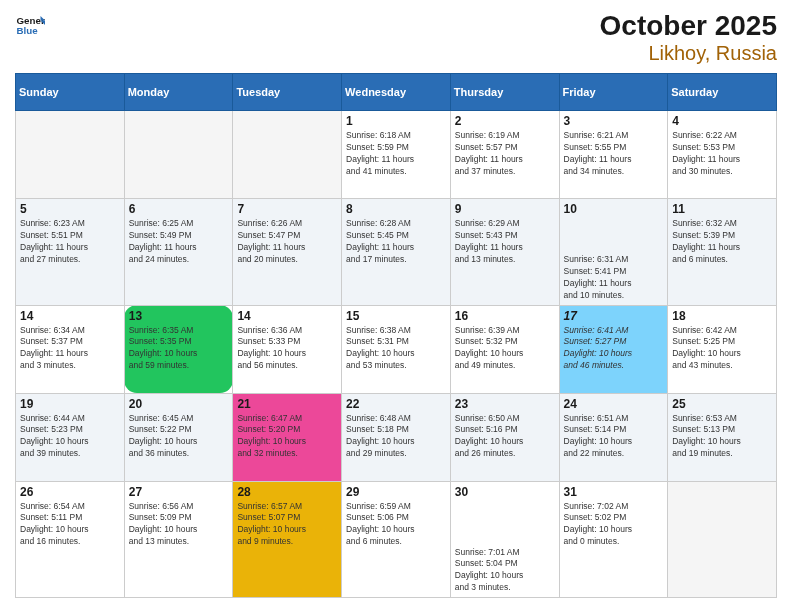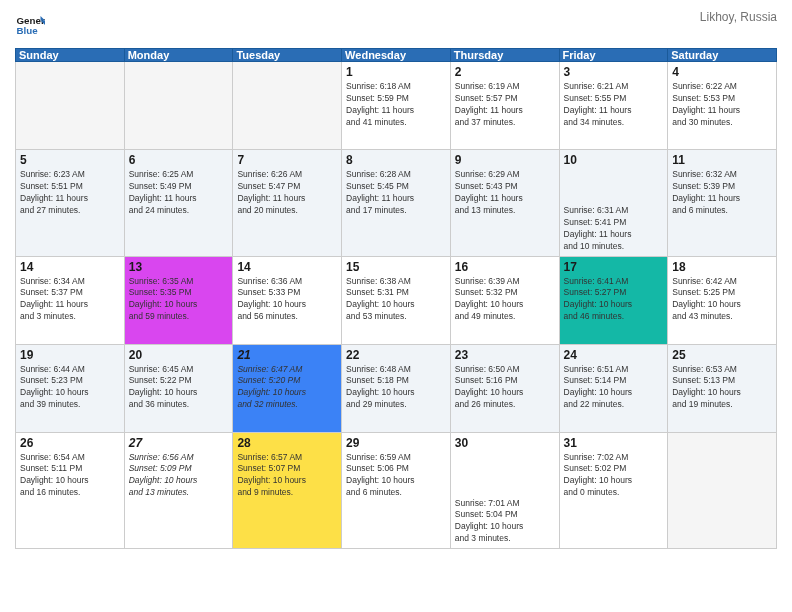--- a/index.html
+++ b/index.html
@@ -33,34 +33,34 @@
     }
     .title-section {
       text-align: right;
     }
     .month-title {
       font-size: 28px;
       font-weight: bold;
       color: #1a1a1a;
     }
     .location {
-      font-size: 12px;
-      color: #737373;
+      font-size: 20px;
+      color: #a16207;
     }
     .calendar {
       width: 100%;
       border-collapse: collapse;
       table-layout: fixed;
     }
     .calendar th {
       background: #2a6db5;
       color: #fff;
       font-size: 11px;
       font-weight: bold;
-      padding: 0 3px;
+      padding: 12px 3px;
       text-align: left;
       border: 1px solid #1a5a9a;
     }
     .calendar td {
       border: 1px solid #ccc;
       vertical-align: top;
       padding: 3px 4px;
       font-size: 9px;
       color: #333;
       height: 88px;
@@ -88,20 +88,21 @@
   <div class="header">
     <div class="logo">
       <svg class="logo-icon" viewBox="0 0 40 40">
         <text x="2" y="18" font-size="13" font-weight="bold" fill="#1a1a1a">General</text>
         <text x="2" y="32" font-size="13" font-weight="bold" fill="#2a6db5">Blue</text>
         <polygon points="34,8 40,14 34,14" fill="#2a6db5"></polygon>
         <polygon points="34,14 40,14 40,20" fill="#2a6db5"></polygon>
       </svg>
     </div>
     <div class="title-section">
+      <div class="month-title">October 2025</div>
       <div class="location">Likhoy, Russia</div>
     </div>
   </div>
 
   <table class="calendar">
     <thead>
       <tr>
       <th>Sunday</th>
           <th>Monday</th>
           <th>Tuesday</th>
@@ -197,21 +198,21 @@
           </td>
         </tr>
         <tr>
           <td style="background: rgb(255, 255, 255);">
             <div class="day-number">14</div>
             <div class="day-info" style="white-space: pre-line;">Sunrise: 6:34 AM
 Sunset: 5:37 PM
 Daylight: 11 hours
 and 3 minutes.</div>
           </td>
-          <td style="background: #d946ef;">
+          <td style="background: #22c55e; border-radius: 13px;">
             <div class="day-number">13</div>
             <div class="day-info" style="white-space: pre-line;">Sunrise: 6:35 AM
 Sunset: 5:35 PM
 Daylight: 10 hours
 and 59 minutes.</div>
           </td>
           <td style="background: rgb(255, 255, 255);">
             <div class="day-number">14</div>
             <div class="day-info" style="white-space: pre-line;">Sunrise: 6:36 AM
 Sunset: 5:33 PM
@@ -225,21 +226,21 @@
 Daylight: 10 hours
 and 53 minutes.</div>
           </td>
           <td style="background: rgb(255, 255, 255);">
             <div class="day-number">16</div>
             <div class="day-info" style="white-space: pre-line;">Sunrise: 6:39 AM
 Sunset: 5:32 PM
 Daylight: 10 hours
 and 49 minutes.</div>
           </td>
-          <td style="background: #14b8a6;">
+          <td style="background: #7dd3fc; font-style: italic;">
             <div class="day-number">17</div>
             <div class="day-info" style="white-space: pre-line;">Sunrise: 6:41 AM
 Sunset: 5:27 PM
 Daylight: 10 hours
 and 46 minutes.</div>
           </td>
           <td style="background: rgb(255, 255, 255);">
             <div class="day-number">18</div>
             <div class="day-info" style="white-space: pre-line;">Sunrise: 6:42 AM
 Sunset: 5:25 PM
@@ -255,21 +256,21 @@
 Daylight: 10 hours
 and 39 minutes.</div>
           </td>
           <td style="background: rgb(240, 244, 248);">
             <div class="day-number">20</div>
             <div class="day-info" style="white-space: pre-line;">Sunrise: 6:45 AM
 Sunset: 5:22 PM
 Daylight: 10 hours
 and 36 minutes.</div>
           </td>
-          <td style="background: #3b82f6; font-style: italic;">
+          <td style="background: #ec4899;">
             <div class="day-number">21</div>
             <div class="day-info" style="white-space: pre-line;">Sunrise: 6:47 AM
 Sunset: 5:20 PM
 Daylight: 10 hours
 and 32 minutes.</div>
           </td>
           <td style="background: rgb(240, 244, 248);">
             <div class="day-number">22</div>
             <div class="day-info" style="white-space: pre-line;">Sunrise: 6:48 AM
 Sunset: 5:18 PM
@@ -299,28 +300,28 @@
           </td>
         </tr>
         <tr>
           <td style="background: rgb(255, 255, 255);">
             <div class="day-number">26</div>
             <div class="day-info" style="white-space: pre-line;">Sunrise: 6:54 AM
 Sunset: 5:11 PM
 Daylight: 10 hours
 and 16 minutes.</div>
           </td>
-          <td style="background: rgb(255, 255, 255); font-style: italic;">
+          <td style="background: rgb(255, 255, 255);">
             <div class="day-number">27</div>
             <div class="day-info" style="white-space: pre-line;">Sunrise: 6:56 AM
 Sunset: 5:09 PM
 Daylight: 10 hours
 and 13 minutes.</div>
           </td>
-          <td style="background: #fde047;">
+          <td style="background: #eab308;">
             <div class="day-number">28</div>
             <div class="day-info" style="white-space: pre-line;">Sunrise: 6:57 AM
 Sunset: 5:07 PM
 Daylight: 10 hours
 and 9 minutes.</div>
           </td>
           <td style="background: rgb(255, 255, 255); margin-left: 36px;">
             <div class="day-number">29</div>
             <div class="day-info" style="white-space: pre-line;">Sunrise: 6:59 AM
 Sunset: 5:06 PM

